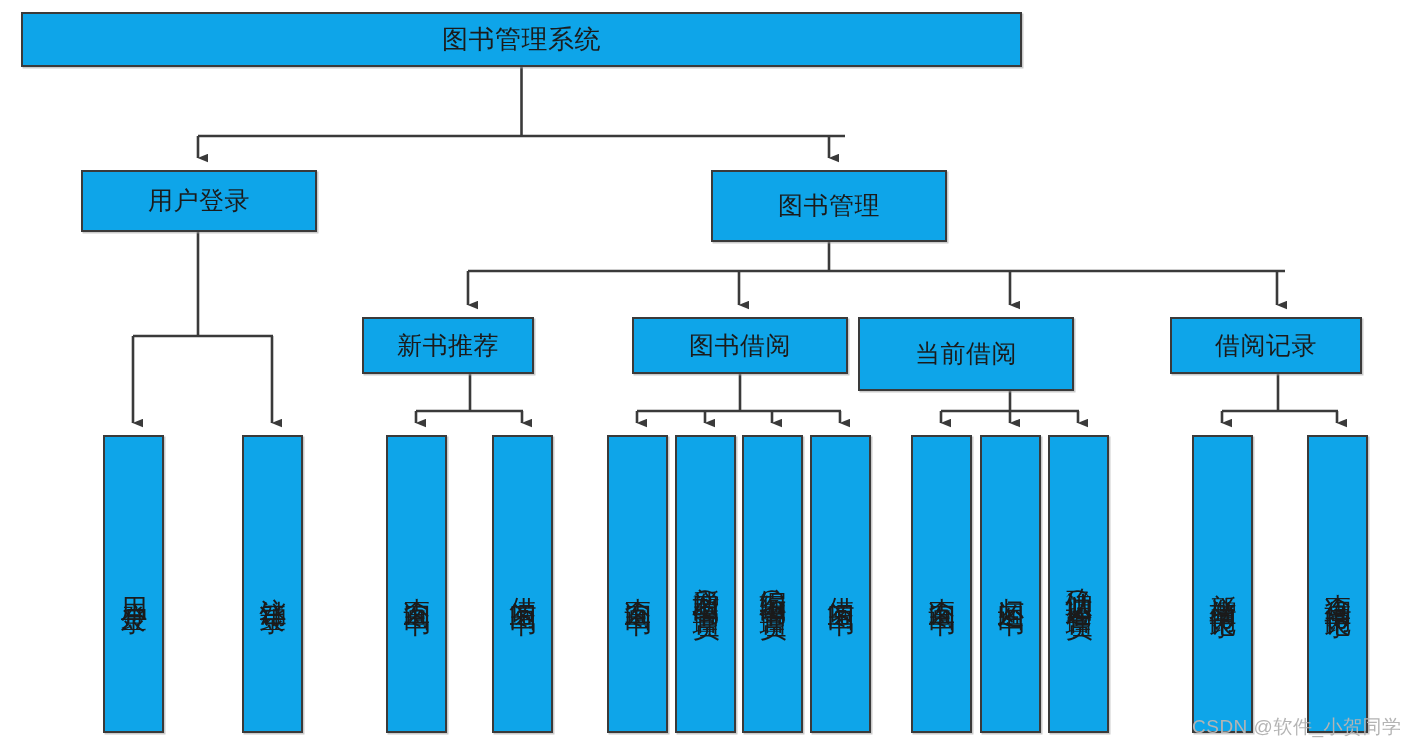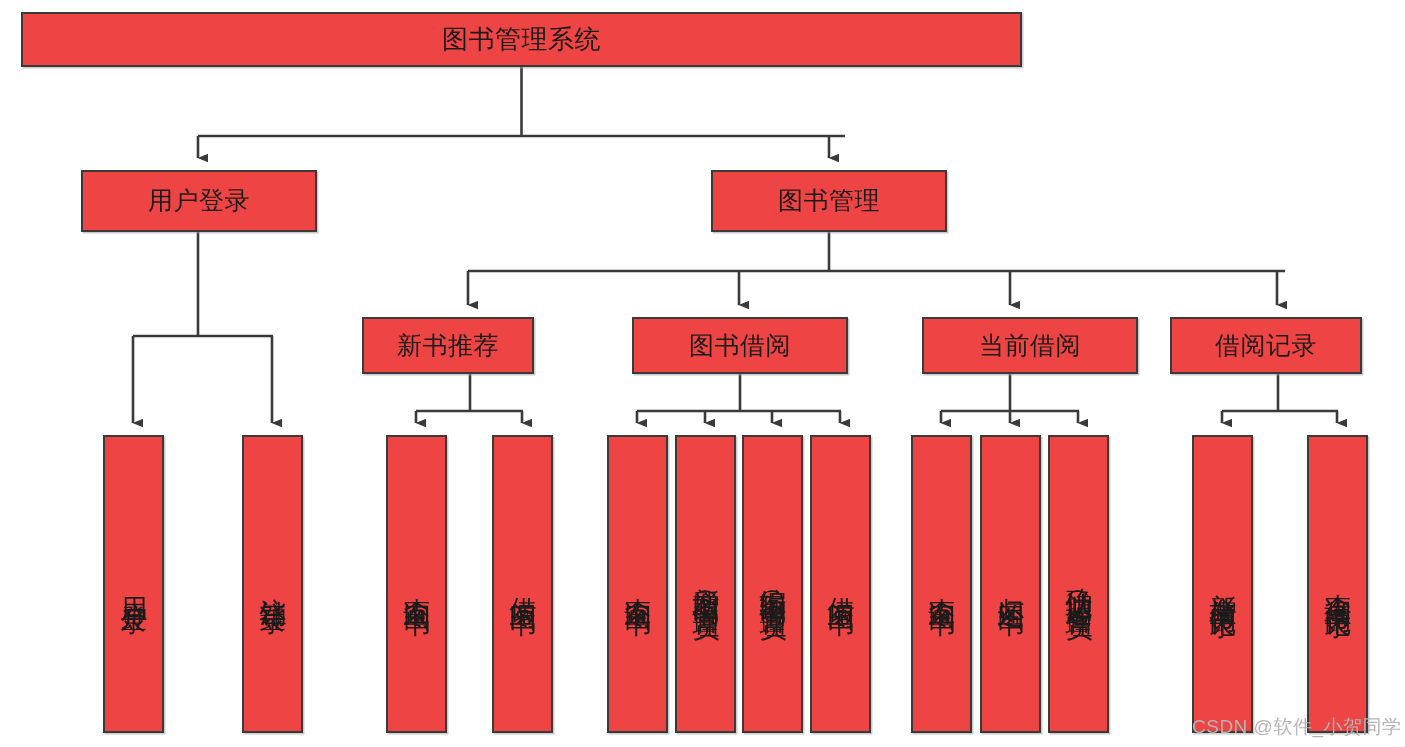--- a/index.html
+++ b/index.html
@@ -22,21 +22,21 @@
     position: absolute;
     left: 0;
     top: 0;
     width: 1405px;
     height: 747px;
     pointer-events: none;
   }
   .node {
     position: absolute;
     box-sizing: border-box;
-    background: #ef4444;
+    background: #0ea5e9;
     border: 2.5px solid #3a3a3a;
     box-shadow: 1.5px 1.5px 0 rgba(160,160,160,0.55);
     display: flex;
     align-items: center;
     justify-content: center;
     color: #1b1b1b;
   }
   .node-label {
     display: block;
     text-align: center;
@@ -132,33 +132,33 @@
   </svg>
 
   <div class="node horiz root" style="left:21px; top:12px; width:1001px; height:55px;">
     <span class="node-label">图书管理系统</span>
   </div>
 
   <div class="node horiz" style="left:81px; top:170px; width:236px; height:62px;">
     <span class="node-label">用户登录</span>
   </div>
 
-  <div class="node horiz" style="left:711px; top:170px; width:236px; height:62px;">
+  <div class="node horiz" style="left:711px; top:170px; width:236px; height:72px;">
     <span class="node-label">图书管理</span>
   </div>
 
   <div class="node horiz" style="left:362px; top:317px; width:172px; height:57px;">
     <span class="node-label">新书推荐</span>
   </div>
 
   <div class="node horiz" style="left:632px; top:317px; width:216px; height:57px;align-items:center;">
     <span class="node-label">图书借阅</span>
   </div>
 
-  <div class="node horiz" style="left:922px; top:317px; width:216px; height:57px;">
+  <div class="node horiz" style="left:858px; top:317px; width:216px; height:74px;">
     <span class="node-label">当前借阅</span>
   </div>
 
   <div class="node horiz" style="left:1170px; top:317px; width:192px; height:57px;">
     <span class="node-label">借阅记录</span>
   </div>
 
   <div class="node vert" style="left:103px; top:435px; width:61px; height:298px;">
     <span class="node-label">用户登录</span>
   </div>

